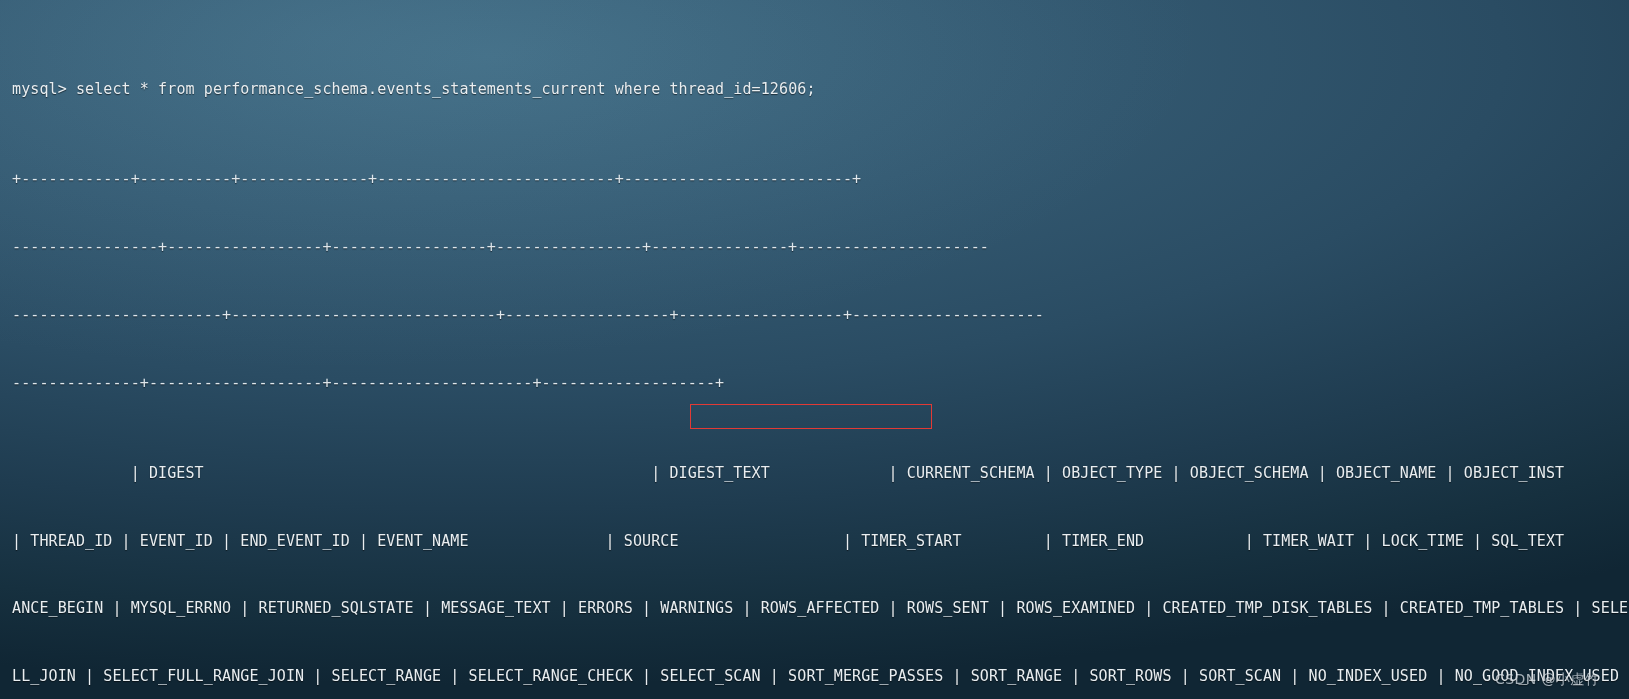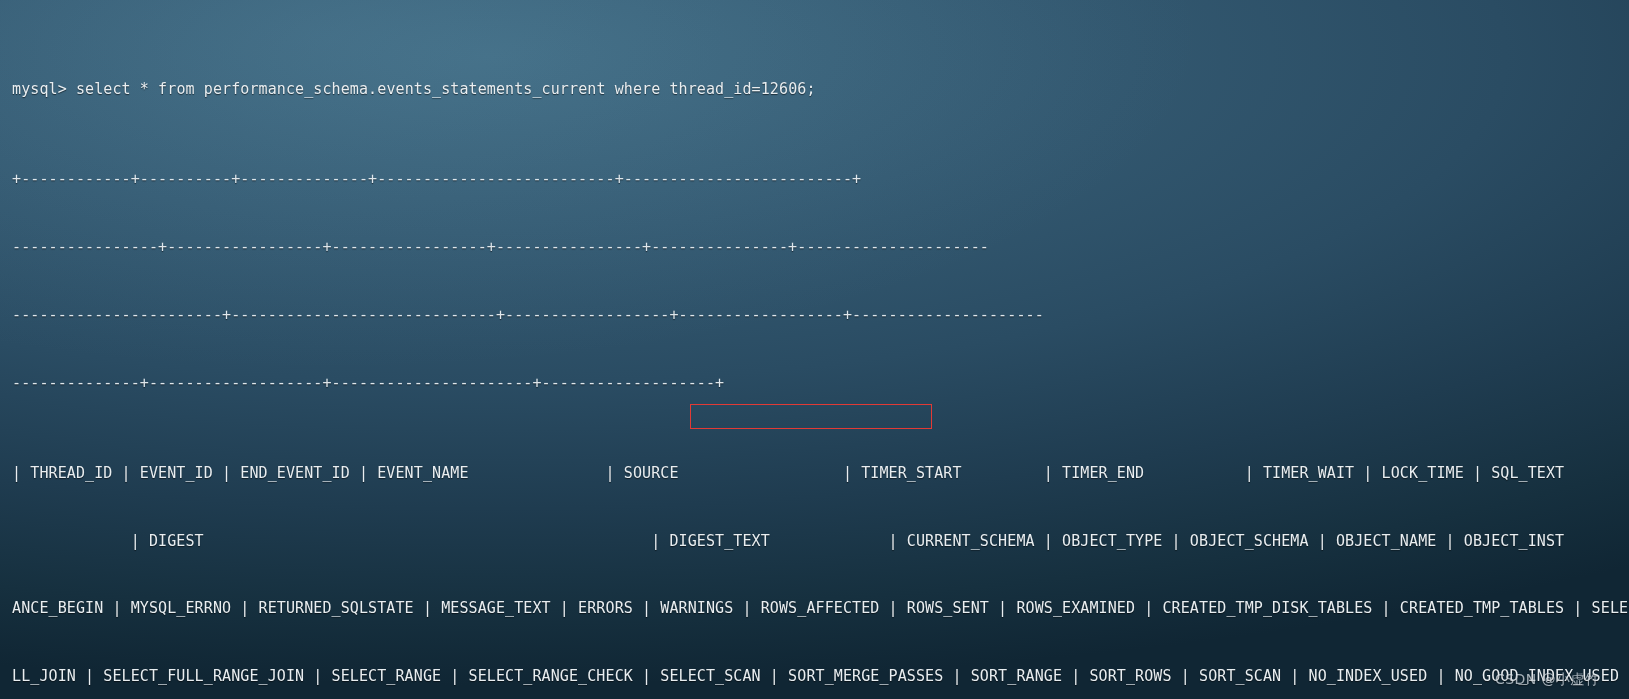--- a/index.html
+++ b/index.html
@@ -65,22 +65,22 @@
 <div id="terminal">
   <div class="screen">
 
     <div class="line prompt-line"><span>mysql&gt;</span> <span>select * from performance_schema.events_statements_current where thread_id=12606;</span></div>
 
     <div class="line sep">+------------+----------+--------------+--------------------------+-------------------------+</div>
     <div class="line sep">----------------+-----------------+-----------------+----------------+---------------+---------------------</div>
     <div class="line sep">-----------------------+-----------------------------+------------------+------------------+---------------------</div>
     <div class="line sep">--------------+-------------------+----------------------+-------------------+</div>
 
+    <div class="line">             | DIGEST                                                 | DIGEST_TEXT             | CURRENT_SCHEMA | OBJECT_TYPE | OBJECT_SCHEMA | OBJECT_NAME | OBJECT_INST</div>
     <div class="line">| THREAD_ID | EVENT_ID | END_EVENT_ID | EVENT_NAME               | SOURCE                  | TIMER_START         | TIMER_END           | TIMER_WAIT | LOCK_TIME | SQL_TEXT</div>
-    <div class="line">             | DIGEST                                                 | DIGEST_TEXT             | CURRENT_SCHEMA | OBJECT_TYPE | OBJECT_SCHEMA | OBJECT_NAME | OBJECT_INST</div>
     <div class="line">ANCE_BEGIN | MYSQL_ERRNO | RETURNED_SQLSTATE | MESSAGE_TEXT | ERRORS | WARNINGS | ROWS_AFFECTED | ROWS_SENT | ROWS_EXAMINED | CREATED_TMP_DISK_TABLES | CREATED_TMP_TABLES | SELECT_FU</div>
     <div class="line">LL_JOIN | SELECT_FULL_RANGE_JOIN | SELECT_RANGE | SELECT_RANGE_CHECK | SELECT_SCAN | SORT_MERGE_PASSES | SORT_RANGE | SORT_ROWS | SORT_SCAN | NO_INDEX_USED | NO_GOOD_INDEX_USED | NES</div>
     
 
     
     
     
     
 
     

